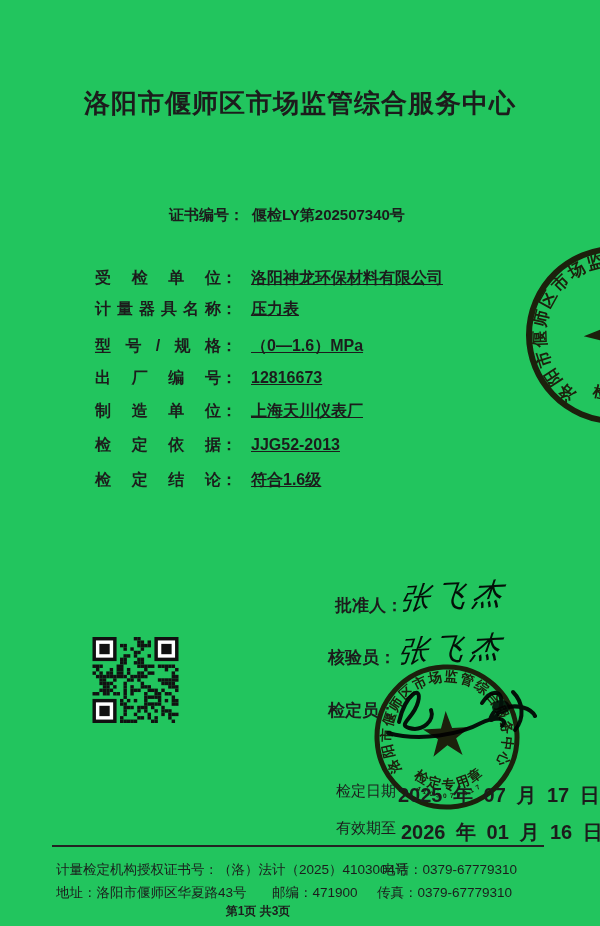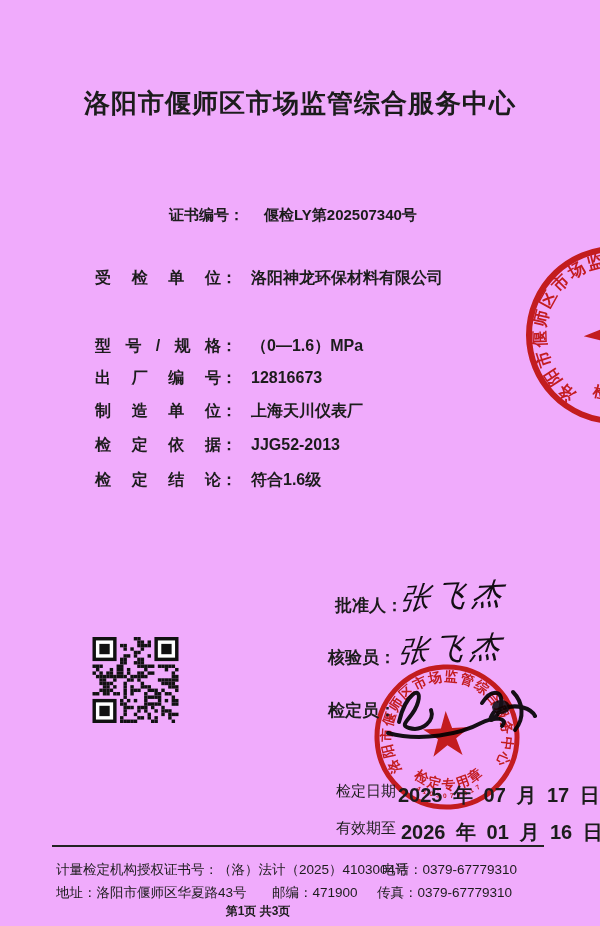--- a/index.html
+++ b/index.html
@@ -1,35 +1,35 @@
 <!DOCTYPE html>
 <html><head>
 <meta charset="utf-8">
 <style>
   html,body{margin:0;padding:0;background:#e8e8e8;}
   .page{
     position:relative;width:600px;height:926px;margin:0 auto;
-    background:#f0abfc;overflow:hidden;
+    background:#22c55e;overflow:hidden;
     font-family:"Liberation Sans",sans-serif;color:#1c1c1c;
   }
   
   .org-title{
     position:absolute;top:86px;left:0;width:600px;text-align:center;
     font-size:26px;font-weight:bold;letter-spacing:1px;white-space:nowrap;
   }
   .doc-title{
     position:absolute;top:148px;left:0;width:600px;text-align:center;
     font-size:27px;font-weight:bold;letter-spacing:16px;text-indent:16px;white-space:nowrap;
   }
   .cert-line{position:absolute;top:206px;left:169px;font-size:15px;font-weight:bold;white-space:nowrap;}
-  .cert-line .val{margin-left:20px;}
+  .cert-line .val{margin-left:8px;}
   
   .field-row{position:absolute;left:95px;font-size:16px;font-weight:bold;white-space:nowrap;}
   .flabel{display:inline-block;width:126px;text-align:justify;text-align-last:justify;vertical-align:baseline;}
-  .fvalue{margin-left:14px;}
+  .fvalue{margin-left:14px;text-decoration:underline;}
   
   .sig-label{position:absolute;font-size:17px;font-weight:bold;white-space:nowrap;z-index:3;}
   .sig-name{
     position:absolute;font-size:30px;font-style:italic;font-weight:400;color:#141414;
     letter-spacing:6px;transform:rotate(-3deg) skewX(-9deg);white-space:nowrap;z-index:4;
     mix-blend-mode:multiply;
   }
   .scribble{position:absolute;z-index:5;mix-blend-mode:multiply;}
   
   .date-label{position:absolute;font-size:15px;font-weight:normal;white-space:nowrap;z-index:3;}
@@ -50,20 +50,23 @@
 
 <div class="page">
 
   <div class="org-title">洛阳市偃师区市场监管综合服务中心</div>
   <div class="cert-line">
     <span>证书编号</span><span>：</span><span class="val">偃检LY第202507340号</span>
   </div>
 
   <div class="field-row" style="top:268px">
     <span class="flabel">受检单位</span><span>：</span><span class="fvalue">洛阳神龙环保材料有限公司</span>
+  </div>
+  <div class="field-row" style="top:299px">
+    <span class="flabel">计量器具名称</span><span>：</span><span class="fvalue">压力表</span>
   </div>
   <div class="field-row" style="top:336px">
     <span class="flabel">型号/规格</span><span>：</span><span class="fvalue">（0—1.6）MPa</span>
   </div>
   <div class="field-row" style="top:368px">
     <span class="flabel">出厂编号</span><span>：</span><span class="fvalue">12816673</span>
   </div>
   <div class="field-row" style="top:401px">
     <span class="flabel">制造单位</span><span>：</span><span class="fvalue">上海天川仪表厂</span>
   </div>

